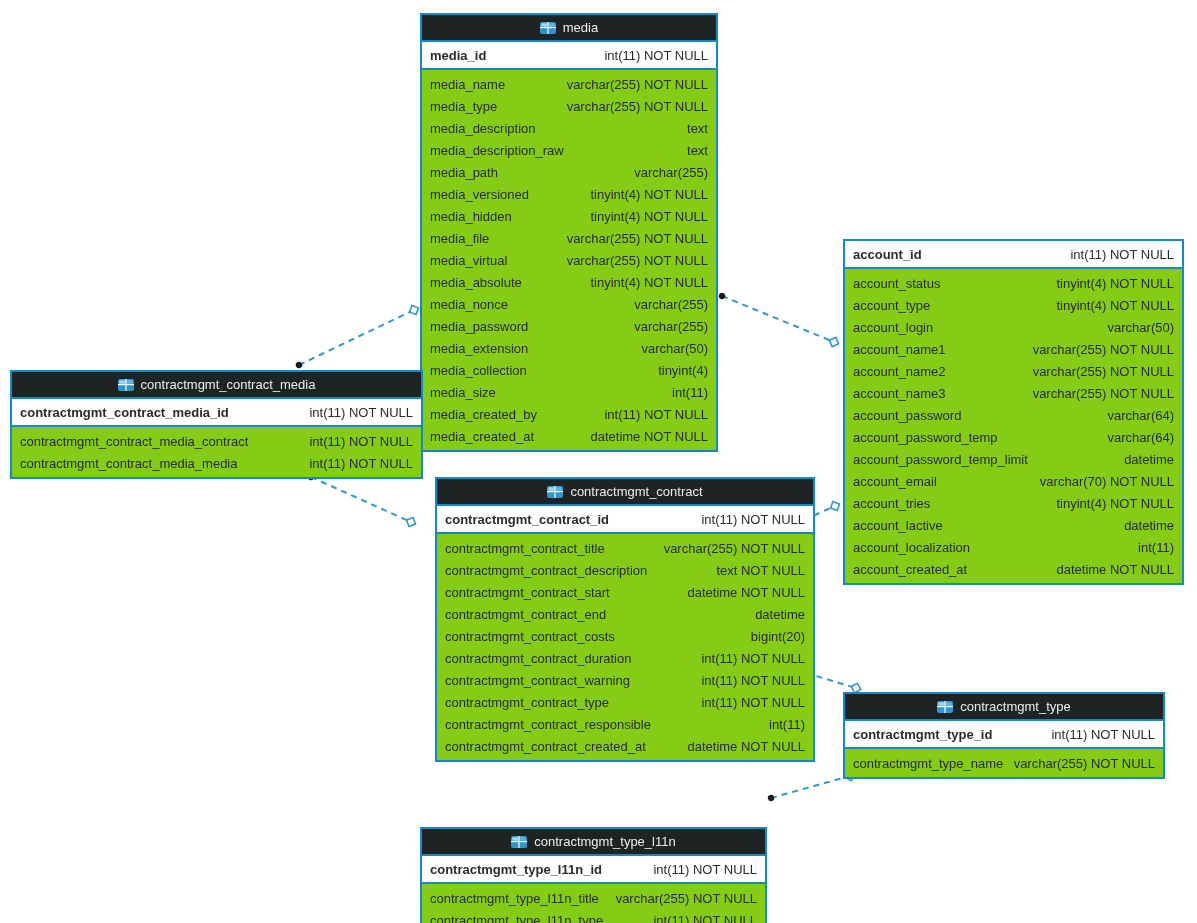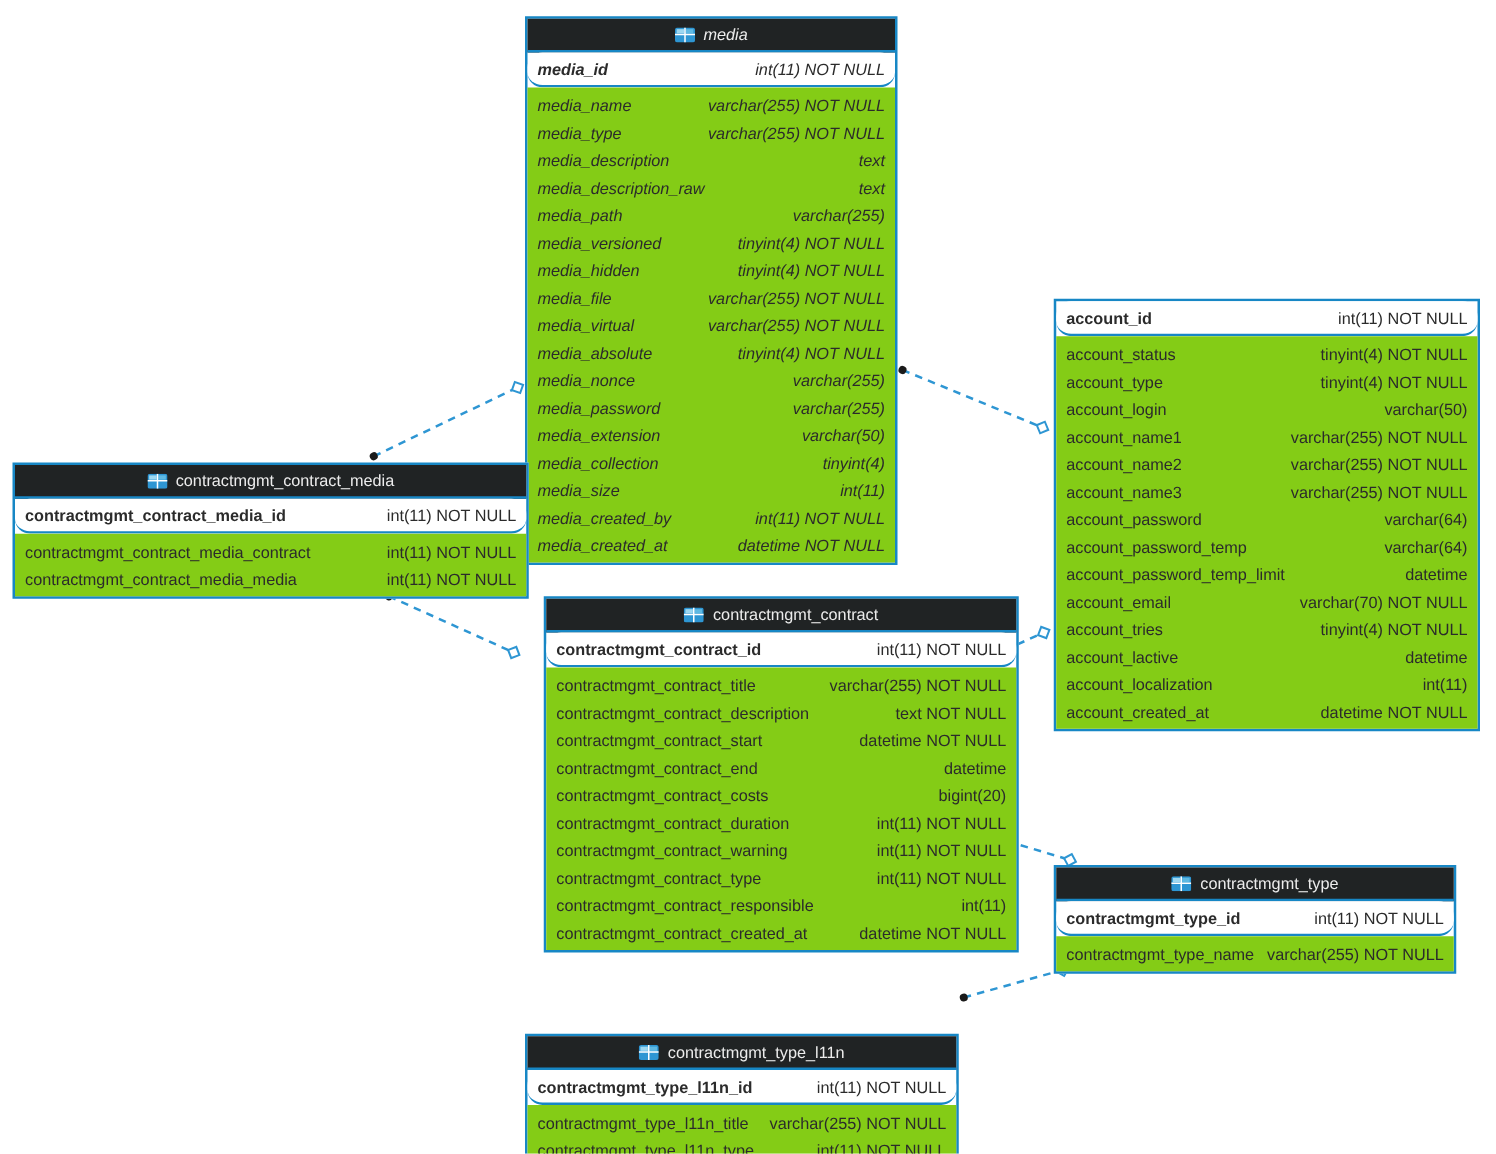--- a/index.html
+++ b/index.html
@@ -11,21 +11,21 @@
   .table-figure{
     position:absolute;z-index:2;box-sizing:border-box;
     background:#ffffff;border:2px solid #1787c5;
   }
   .table-header{
     background:#202324;color:#ececec;height:25px;
     display:flex;align-items:center;justify-content:center;gap:7px;
     font-size:13px;border-bottom:2px solid #1787c5;white-space:nowrap;
   }
   .table-icon-wrap{display:inline-flex;align-items:center;}
-  .pk-section{background:#ffffff;border-bottom:2px solid #1787c5;border-radius:12px;}
+  .pk-section{background:#ffffff;border-bottom:2px solid #1787c5;}
   .pk-section .row{height:26px;font-weight:bold;}
   .pk-section .col-type{font-weight:normal;}
   .rows{background:#84cc16;padding:3px 0;}
   .row{
     display:flex;justify-content:space-between;align-items:center;
     height:22px;padding:0 8px;font-size:13px;color:#2b2b2b;white-space:nowrap;
   }
   .col-name{margin-right:10px;}
   .col-type{text-align:left;}
 </style>
@@ -44,21 +44,21 @@
       </marker>
     </defs>
   <line x1="299" y1="365" x2="414" y2="310" class="rel-line" marker-start="url(#m-dot)" marker-end="url(#m-diamond)"></line>
       <line x1="722" y1="296" x2="834" y2="342" class="rel-line" marker-start="url(#m-dot)" marker-end="url(#m-diamond)"></line>
       <line x1="311" y1="477" x2="411" y2="522" class="rel-line" marker-start="url(#m-dot)" marker-end="url(#m-diamond)"></line>
       <line x1="804" y1="520" x2="835" y2="506" class="rel-line" marker-start="url(#m-dot)" marker-end="url(#m-diamond)"></line>
       <line x1="806" y1="673" x2="856" y2="688" class="rel-line" marker-start="url(#m-dot)" marker-end="url(#m-diamond)"></line>
       <line x1="771" y1="798" x2="850" y2="776" class="rel-line" marker-start="url(#m-dot)" marker-end="url(#m-diamond)"></line>
     </svg>
 
-  <div class="table-figure" style="left: 420px; top: 13px; width: 298px; font-style: italic;">
+  <div class="table-figure" style="left: 420px; top: 13px; width: 298px;">
     <div class="table-header">
       <span class="table-icon-wrap">
         <svg width="16" height="12" viewBox="0 0 16 12">
             <rect width="16" height="12" rx="2" fill="#2e96d3"></rect>
             <rect x="1.3" y="1.3" width="6" height="3.4" fill="#9ed8f1"></rect>
             <rect x="8.7" y="1.3" width="6" height="3.4" fill="#5fb9e2"></rect>
             <line x1="0" y1="5.6" x2="16" y2="5.6" stroke="#fff" stroke-width="1.2"></line>
             <line x1="8" y1="0" x2="8" y2="12" stroke="#fff" stroke-width="1.2"></line>
           </svg>
       </span>

